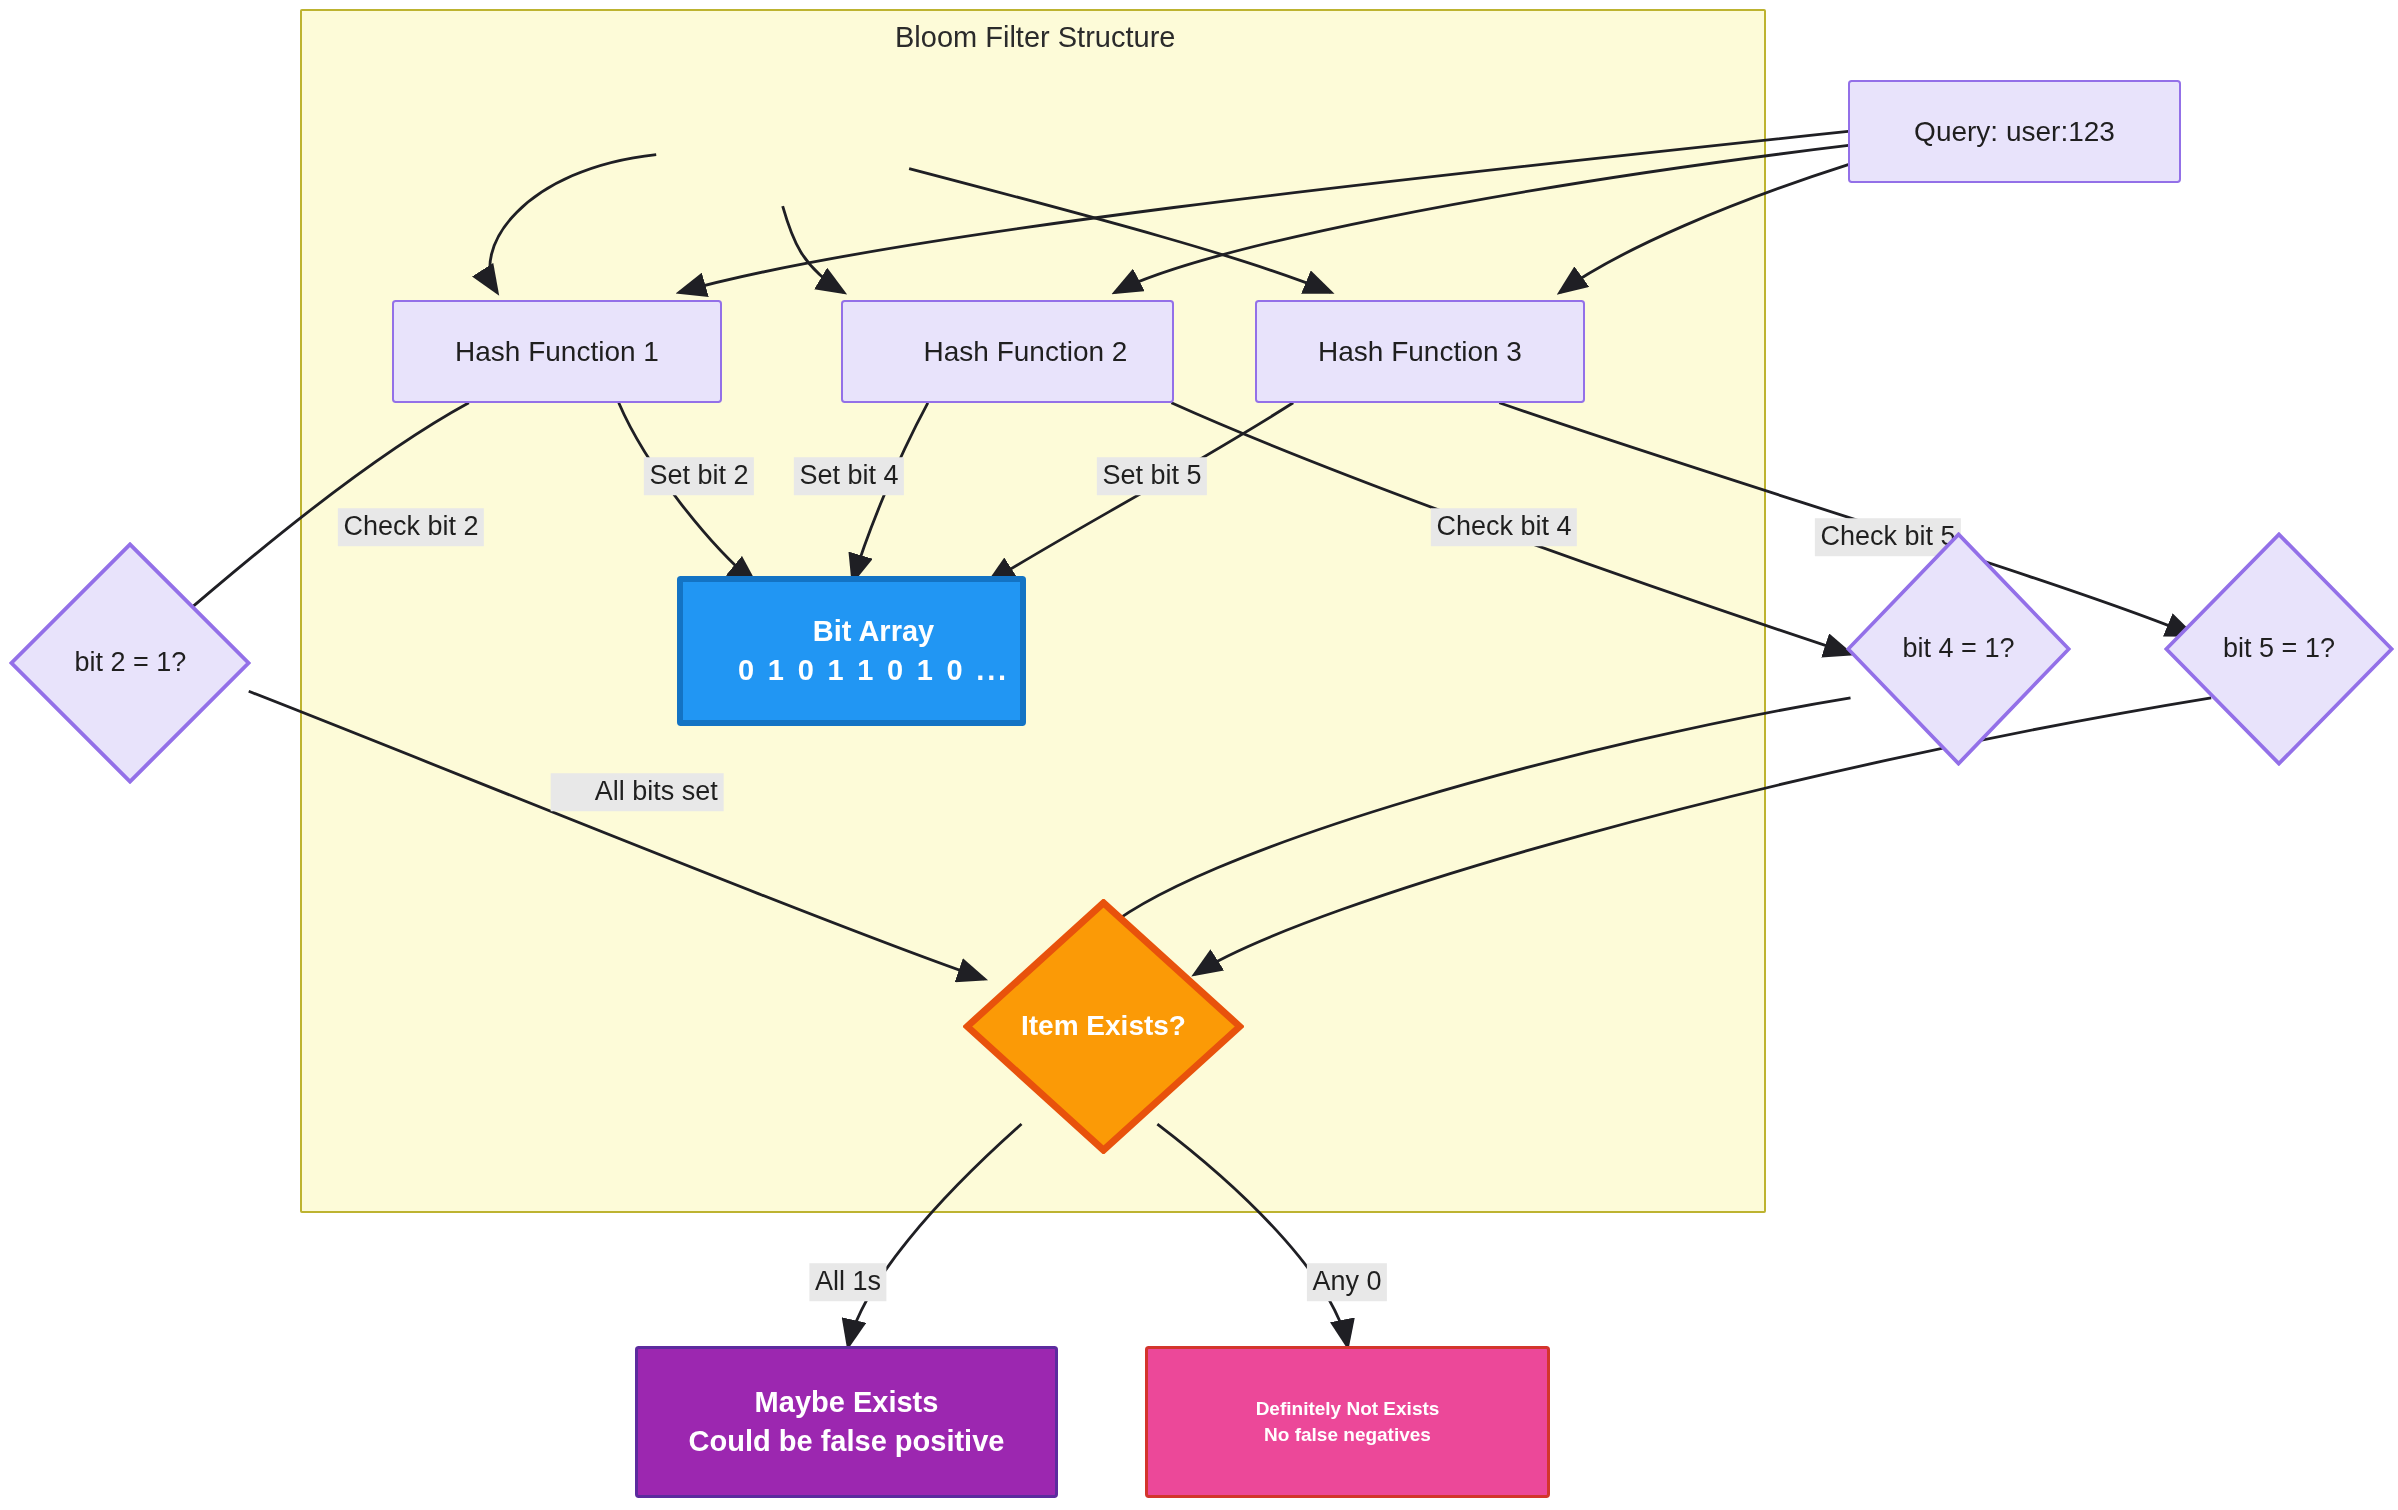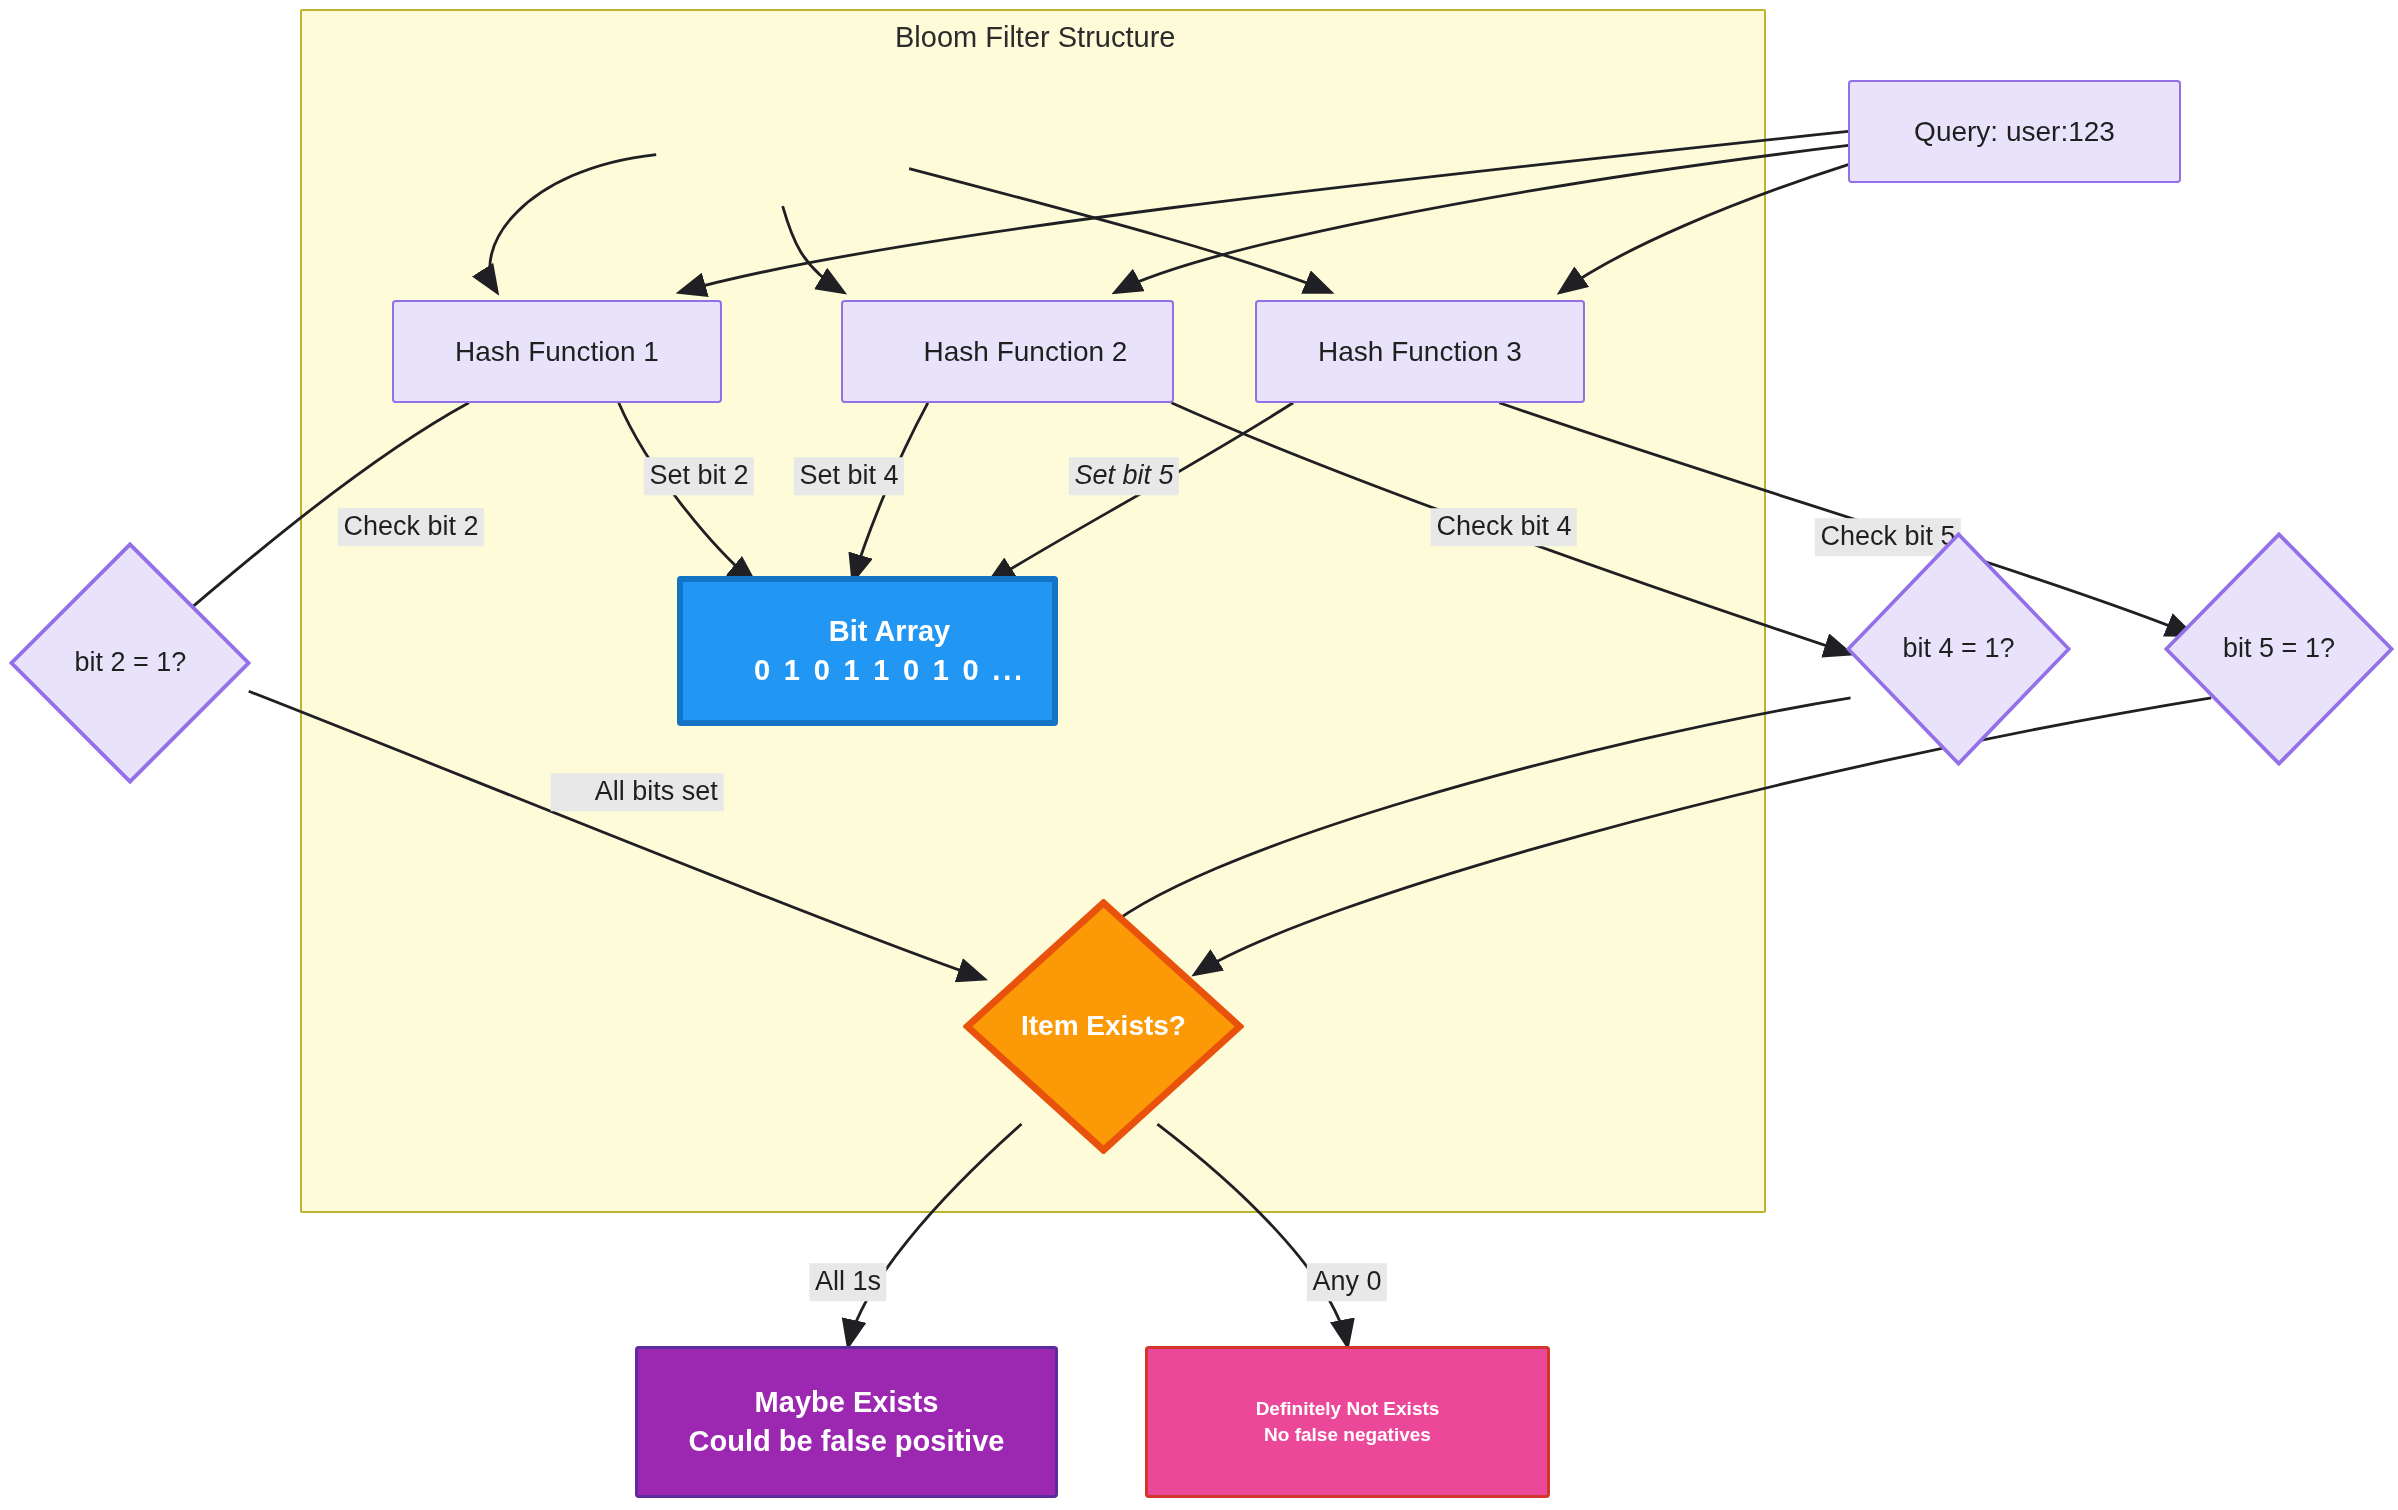--- a/index.html
+++ b/index.html
@@ -176,21 +176,21 @@
       <path d="M2360,745 C1900,820 1400,960 1275,1040"></path>
 
       <path d="M1090,1200 C1000,1280 920,1370 905,1437"></path>
 
       <path d="M1235,1200 C1340,1280 1425,1370 1438,1437"></path>
     </g>
   </svg>
 
   <div class="edge-label" style="left:699px; top:476px;">Set bit 2</div>
   <div class="edge-label" style="left:849px; top:476px;">Set bit 4</div>
-  <div class="edge-label" style="left:1124px; top:476px;font-style:italic;">Set bit 5</div>
+  <div class="edge-label" style="left:1152px; top:476px;">Set bit 5</div>
   <div class="edge-label" style="left:375px; top:527px;margin-left:36px;">Check bit 2</div>
   <div class="edge-label" style="left:1504px; top:527px;">Check bit 4</div>
   <div class="edge-label" style="left:1888px; top:537px;">Check bit 5</div>
   <div class="edge-label" style="left:637px; top:792px;padding-left:44px;">All bits set</div>
   <div class="edge-label" style="left:848px; top:1282px;">All 1s</div>
   <div class="edge-label" style="left:1347px; top:1282px;">Any 0</div>
 
 
   <div class="node rect rect-lav" style="left:1848px; top:80px; width:333px; height:103px;">
     <span>Query: user:123</span>
@@ -201,21 +201,21 @@
   </div>
 
   <div class="node rect rect-lav" style="left:841px; top:300px; width:333px; height:103px;padding-left:36px;">
     <span>Hash Function 2</span>
   </div>
 
   <div class="node rect rect-lav" style="left:1255px; top:300px; width:330px; height:103px;">
     <span>Hash Function 3</span>
   </div>
 
-  <div class="node rect rect-blue" style="left:677px; top:576px; width:381px; height:150px;padding-left:44px;">
+  <div class="node rect rect-blue" style="left:677px; top:576px; width:349px; height:150px;padding-left:44px;">
     <span>Bit Array</span>
     <span class="bitline">0 1 0 1 1 0 1 0 ...</span>
   </div>
 
   <div class="node rect rect-purple" style="left:635px; top:1346px; width:423px; height:152px;">
     <span>Maybe Exists</span>
     <span>Could be false positive</span>
   </div>
 
   <div class="node rect rect-red" style="left:1145px; top:1346px; width:405px; height:152px;">

